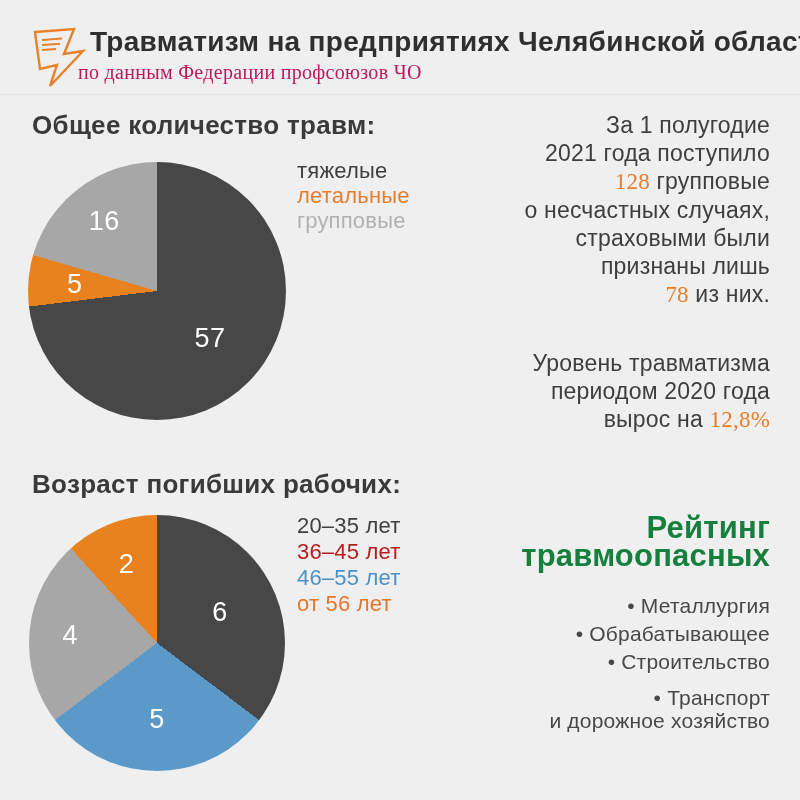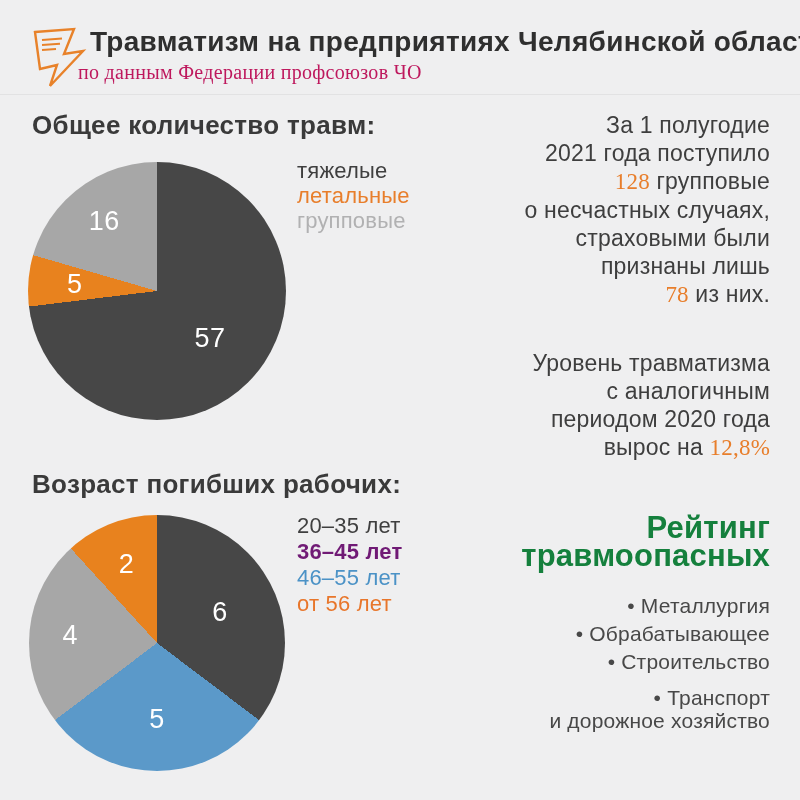--- a/index.html
+++ b/index.html
@@ -71,38 +71,37 @@
         <div><span>За 1 полугодие</span></div>
         <div><span>2021 года поступило</span></div>
         <div><span class="o">128</span><span> групповые</span></div>
         <div><span>о несчастных случаях,</span></div>
         <div><span>страховыми были</span></div>
         <div><span>признаны лишь</span></div>
         <div><span class="o">78</span><span> из них.</span></div>
       </div>
     <div class="para-gap">
         <div><span>Уровень травматизма</span></div>
-        <div><span>с аналогичным</span></div>
         <div><span>периодом 2020 года</span></div>
         <div><span>вырос на </span><span class="o">12,8%</span></div>
       </div>
   </div>
 </section>
 
 <section>
   <h2 class="sec-title s2">Возраст погибших рабочих:</h2>
   <div class="pie pie2" style="background: conic-gradient(rgb(71, 71, 71) 0deg, rgb(71, 71, 71) 127.059deg, rgb(91, 153, 201) 127.059deg, rgb(91, 153, 201) 232.941deg, rgb(167, 167, 167) 232.941deg, rgb(167, 167, 167) 317.647deg, rgb(232, 130, 30) 317.647deg, rgb(232, 130, 30) 360deg);">
       <div class="pie-num" style="left: 191.019px; top: 96.62px;">6</div>
       <div class="pie-num" style="left: 128px; top: 203.52px;">5</div>
       <div class="pie-num" style="left: 41.3313px; top: 119.969px;">4</div>
       <div class="pie-num" style="left: 97.4823px; top: 49.2247px;">2</div>
     </div>
   <div class="legend legend2">
       <div style="color: rgb(63, 63, 63);">20–35 лет</div>
-      <div style="color: #701a75; font-weight: bold;">36–45 лет</div>
+      <div style="color: #b91c1c;">36–45 лет</div>
       <div style="color: rgb(75, 146, 198);">46–55 лет</div>
       <div style="color: rgb(232, 118, 43);">от 56 лет</div>
     </div>
   <div class="rating">
     <div class="rating-heading">
         <div><span>Рейтинг травмоопасных</span></div>
       </div>
     <div class="rating-items">
         <div class="rating-item">
           <div>• Металлургия</div>

